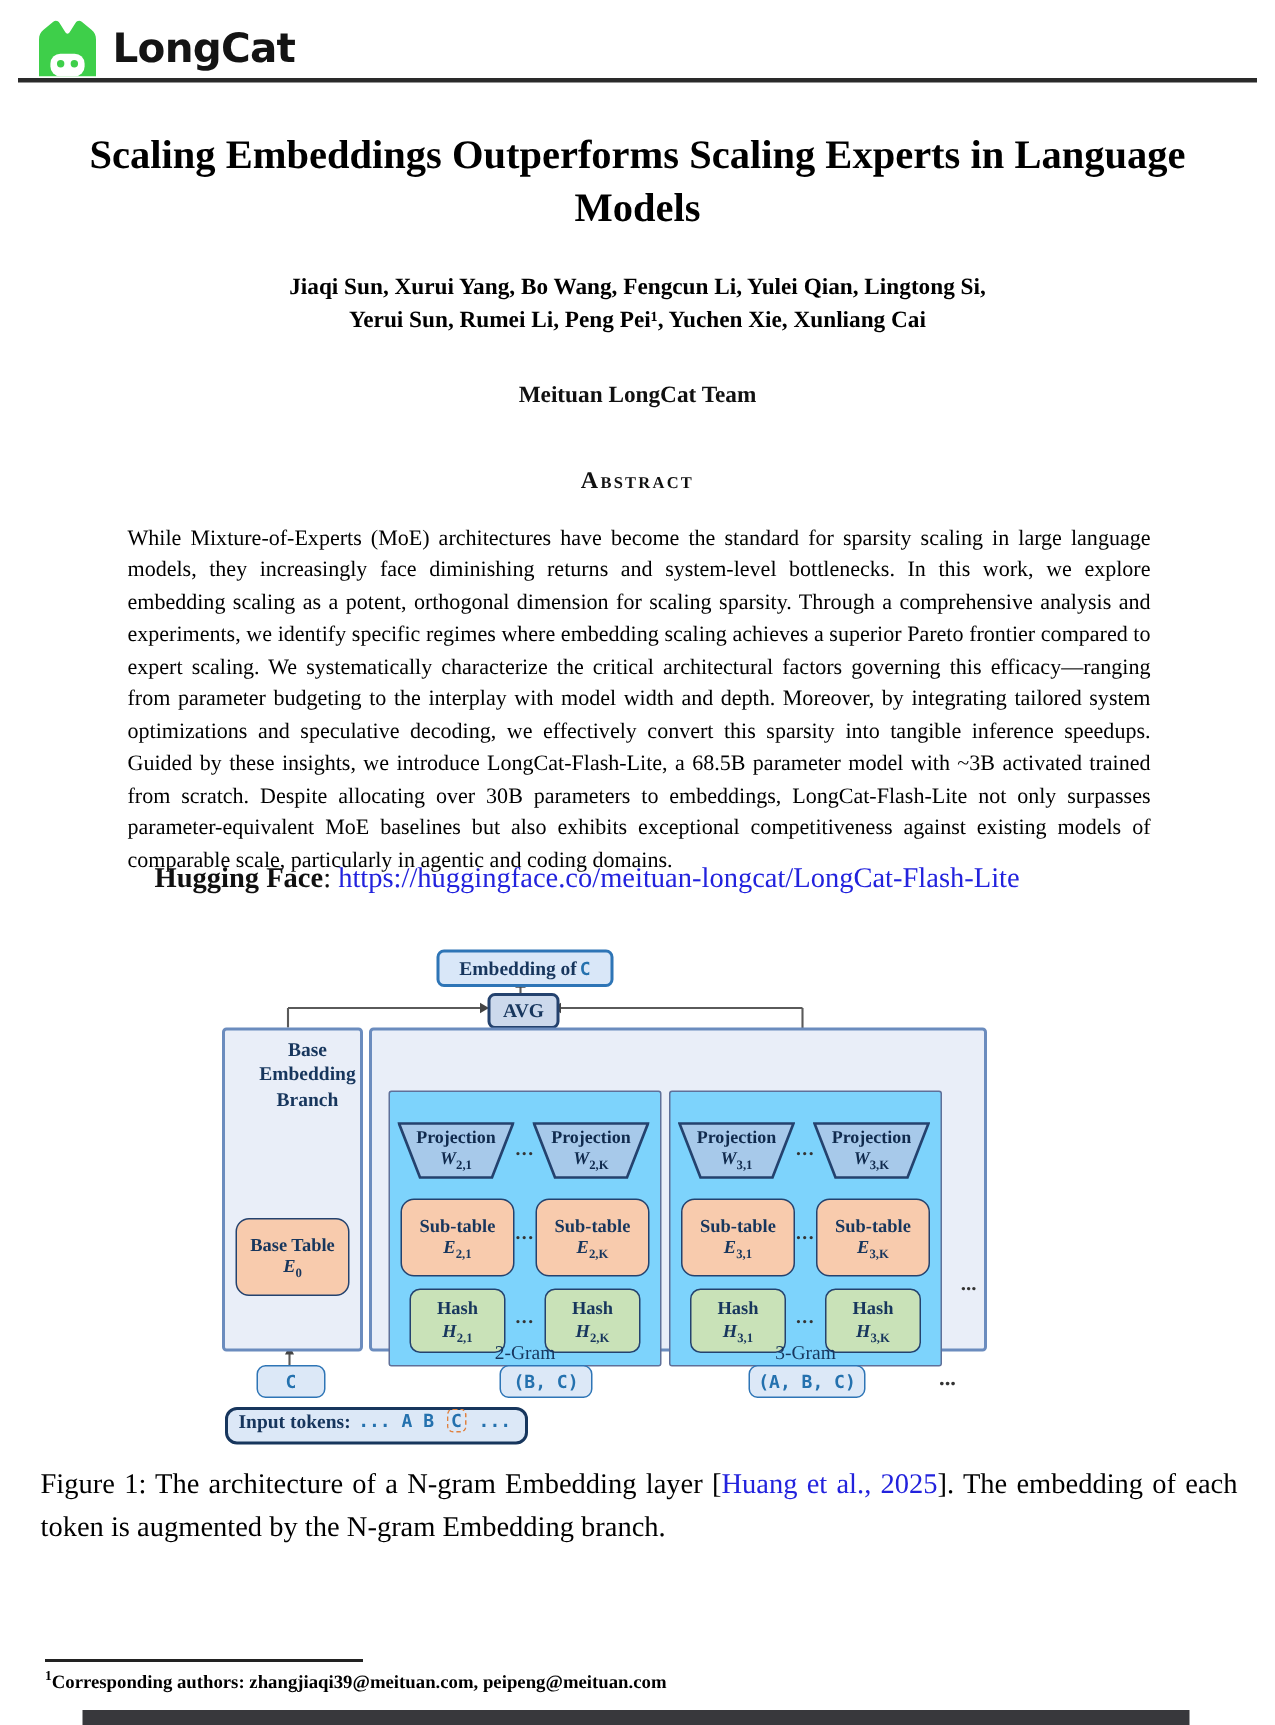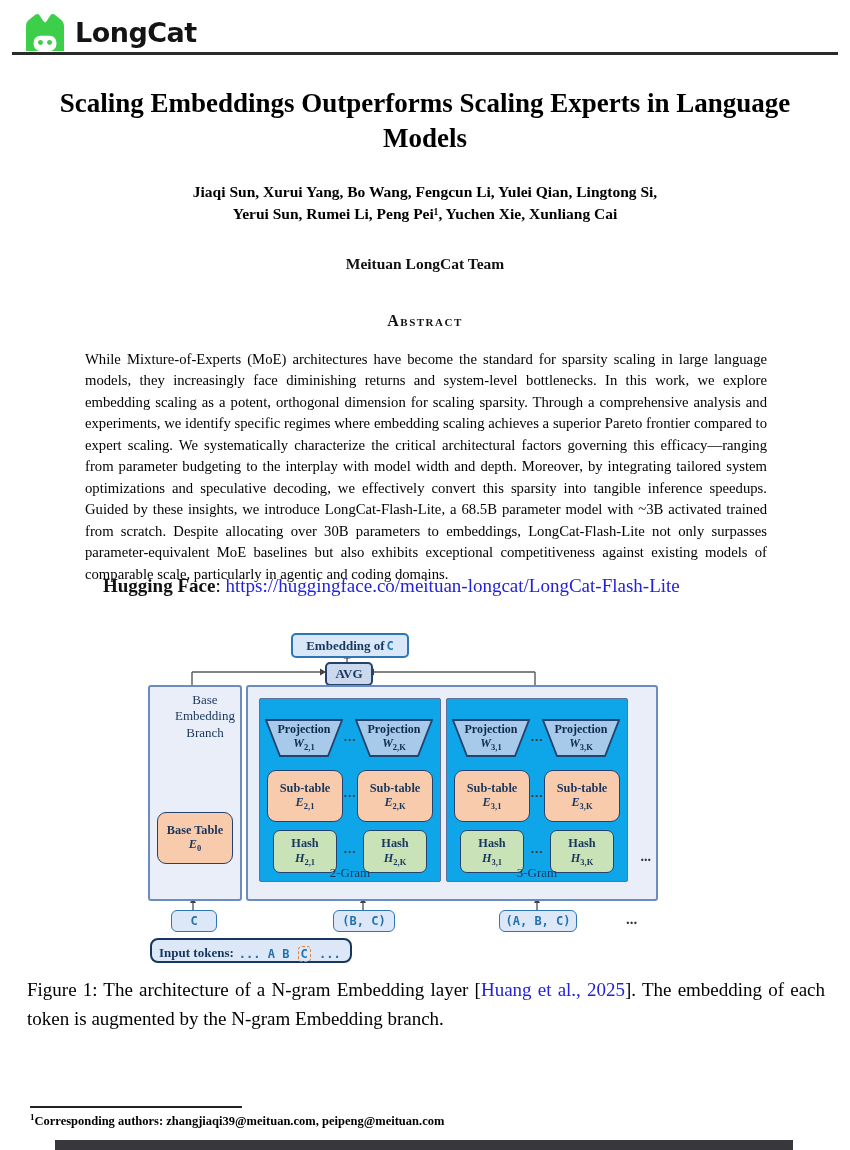--- a/index.html
+++ b/index.html
@@ -32,22 +32,22 @@
   .embed-box{position:absolute;left:291px;top:3px;width:114px;height:21px;
      background:#d9e7f8;border:2px solid #2e75b6;border-radius:5px;
      display:flex;align-items:center;justify-content:center;font-size:13px;font-weight:600;color:#17365d;}
   .embed-box .mono{color:#2471ae;font-weight:bold;font-size:12px;margin-left:2px;}
   .avg-box{position:absolute;left:325px;top:32px;width:44px;height:20px;
      background:#ccd9ec;border:2px solid #24426e;border-radius:5px;
      display:flex;align-items:center;justify-content:center;font-size:13px;font-weight:600;color:#17365d;}
   .panel{position:absolute;background:#e9eef8;border:2px solid #6b8cbe;border-radius:3px;}
   .panel.base{left:148px;top:55px;width:90px;height:212px;}
   .panel.ngram{left:246px;top:55px;width:408px;height:212px;}
-  .panel-title{text-align:center;font-size:13px;font-weight:400;color:#17365d;line-height:1.25;padding-top:5px;padding-left:20px;}
-  .gpanel{position:absolute;top:11px;width:180px;height:182px;background:#0ea5e9;
+  .panel-title{text-align:center;font-size:13px;font-weight:700;color:#17365d;line-height:1.25;padding-top:5px;padding-left:20px;}
+  .gpanel{position:absolute;top:40px;width:180px;height:182px;background:#7dd3fc;
           border:1.8px solid #5f7099;border-radius:2px;}
   .gpanel.g2{left:11px;}  .gpanel.g3{left:198px;}
   .glabel{position:absolute;bottom:0px;left:0;width:100%;text-align:center;
           font-size:13px;font-weight:400;color:#17365d;}
   .trap{position:absolute;top:20px;width:78px;height:38px;}
   .trap.c1{left:5px;} .trap.c2{left:95px;}
   .trap .ttext{position:absolute;inset:0;display:flex;flex-direction:column;align-items:center;
                justify-content:center;font-size:12px;font-weight:600;color:#102a4d;line-height:1.15;}
   .fbox{position:absolute;border:1.8px solid #24426e;display:flex;flex-direction:column;
         align-items:center;justify-content:center;font-size:12.3px;font-weight:600;color:#17365d;line-height:1.18;}
@@ -60,21 +60,21 @@
   .gdots{position:absolute;left:0;width:100%;text-align:center;font-size:13px;font-weight:bold;
          color:#333;letter-spacing:1px;pointer-events:none;}
   .gdots.d1{top:30px;} .gdots.d2{top:86px;} .gdots.d3{top:142px;}
   .outer-dots{position:absolute;right:5px;top:162px;font-size:14px;font-weight:bold;color:#333;}
   .tok{position:absolute;top:280px;height:20px;background:#dce8f7;border:1.8px solid #2e75b6;
        border-radius:6px;color:#2471ae;font-family:"DejaVu Sans Mono",monospace;font-weight:bold;
        font-size:12px;display:flex;align-items:center;justify-content:center;}
   .tok.t1{left:171px;width:44px;} .tok.t2{left:333px;width:60px;} .tok.t3{left:499px;width:76px;}
   .tok-dots{position:absolute;left:626px;top:281px;font-size:15px;font-weight:bold;color:#333;}
   .input-box{position:absolute;left:150px;top:308px;width:202px;height:25px;background:#dce8f7;
-      border:2.2px solid #17365d;border-radius:8px;display:flex;align-items:flex-end;
+      border:2.2px solid #17365d;border-radius:8px;display:flex;align-items:flex-start;
       padding-left:7px;box-sizing:border-box;gap:5px;}
   .input-box .lbl{font-size:13px;font-weight:600;color:#17365d;}
   .input-box .seq{font-size:12px;font-weight:bold;color:#2471ae;font-family:"DejaVu Sans Mono",monospace;}
   .hl-c{border:1.6px dashed #e0813f;border-radius:4px;padding:0 2px;margin:0 1px;}
   
   .caption{position:absolute;top:976px;left:27px;width:798px;font-size:19px;line-height:1.5;
            text-align:justify;color:#000;}
   .cite{color:#2222dd;}
   .foot-rule{position:absolute;top:1106px;left:30px;width:212px;height:2px;background:#222;}
   .footnote{position:absolute;top:1112px;left:30px;width:740px;font-size:12.5px;color:#000;font-weight:bold;}

